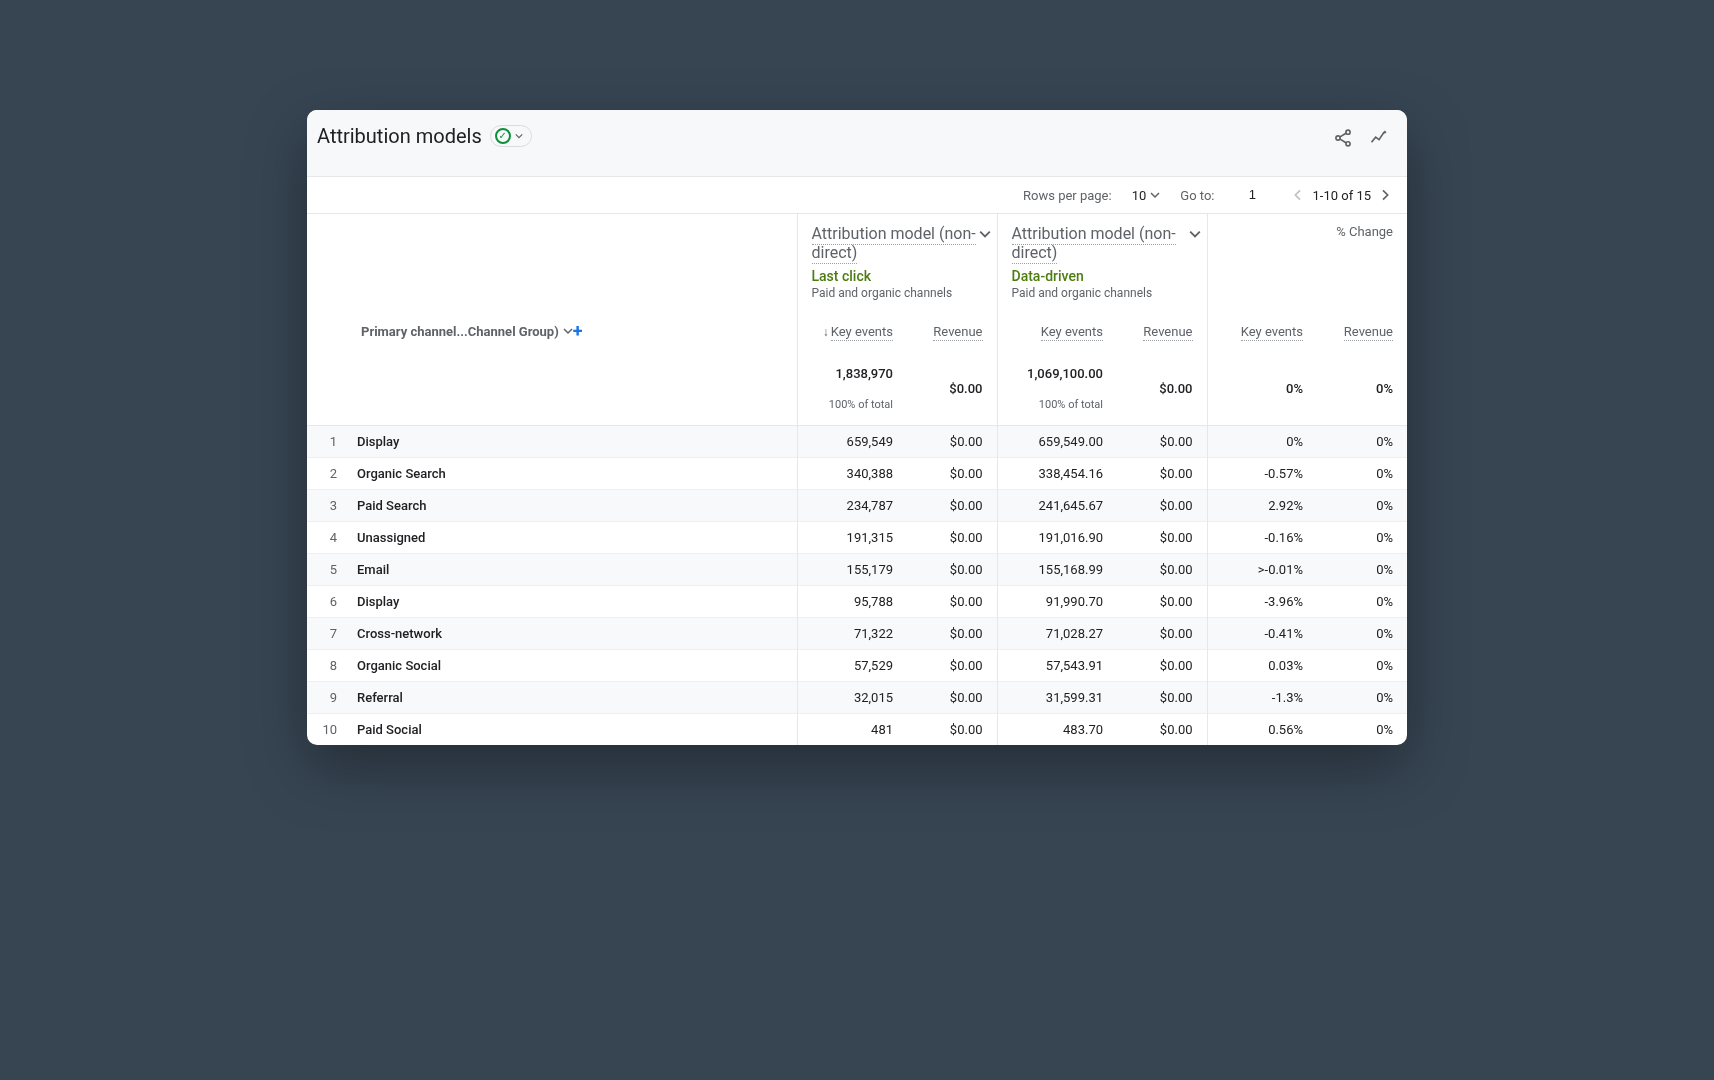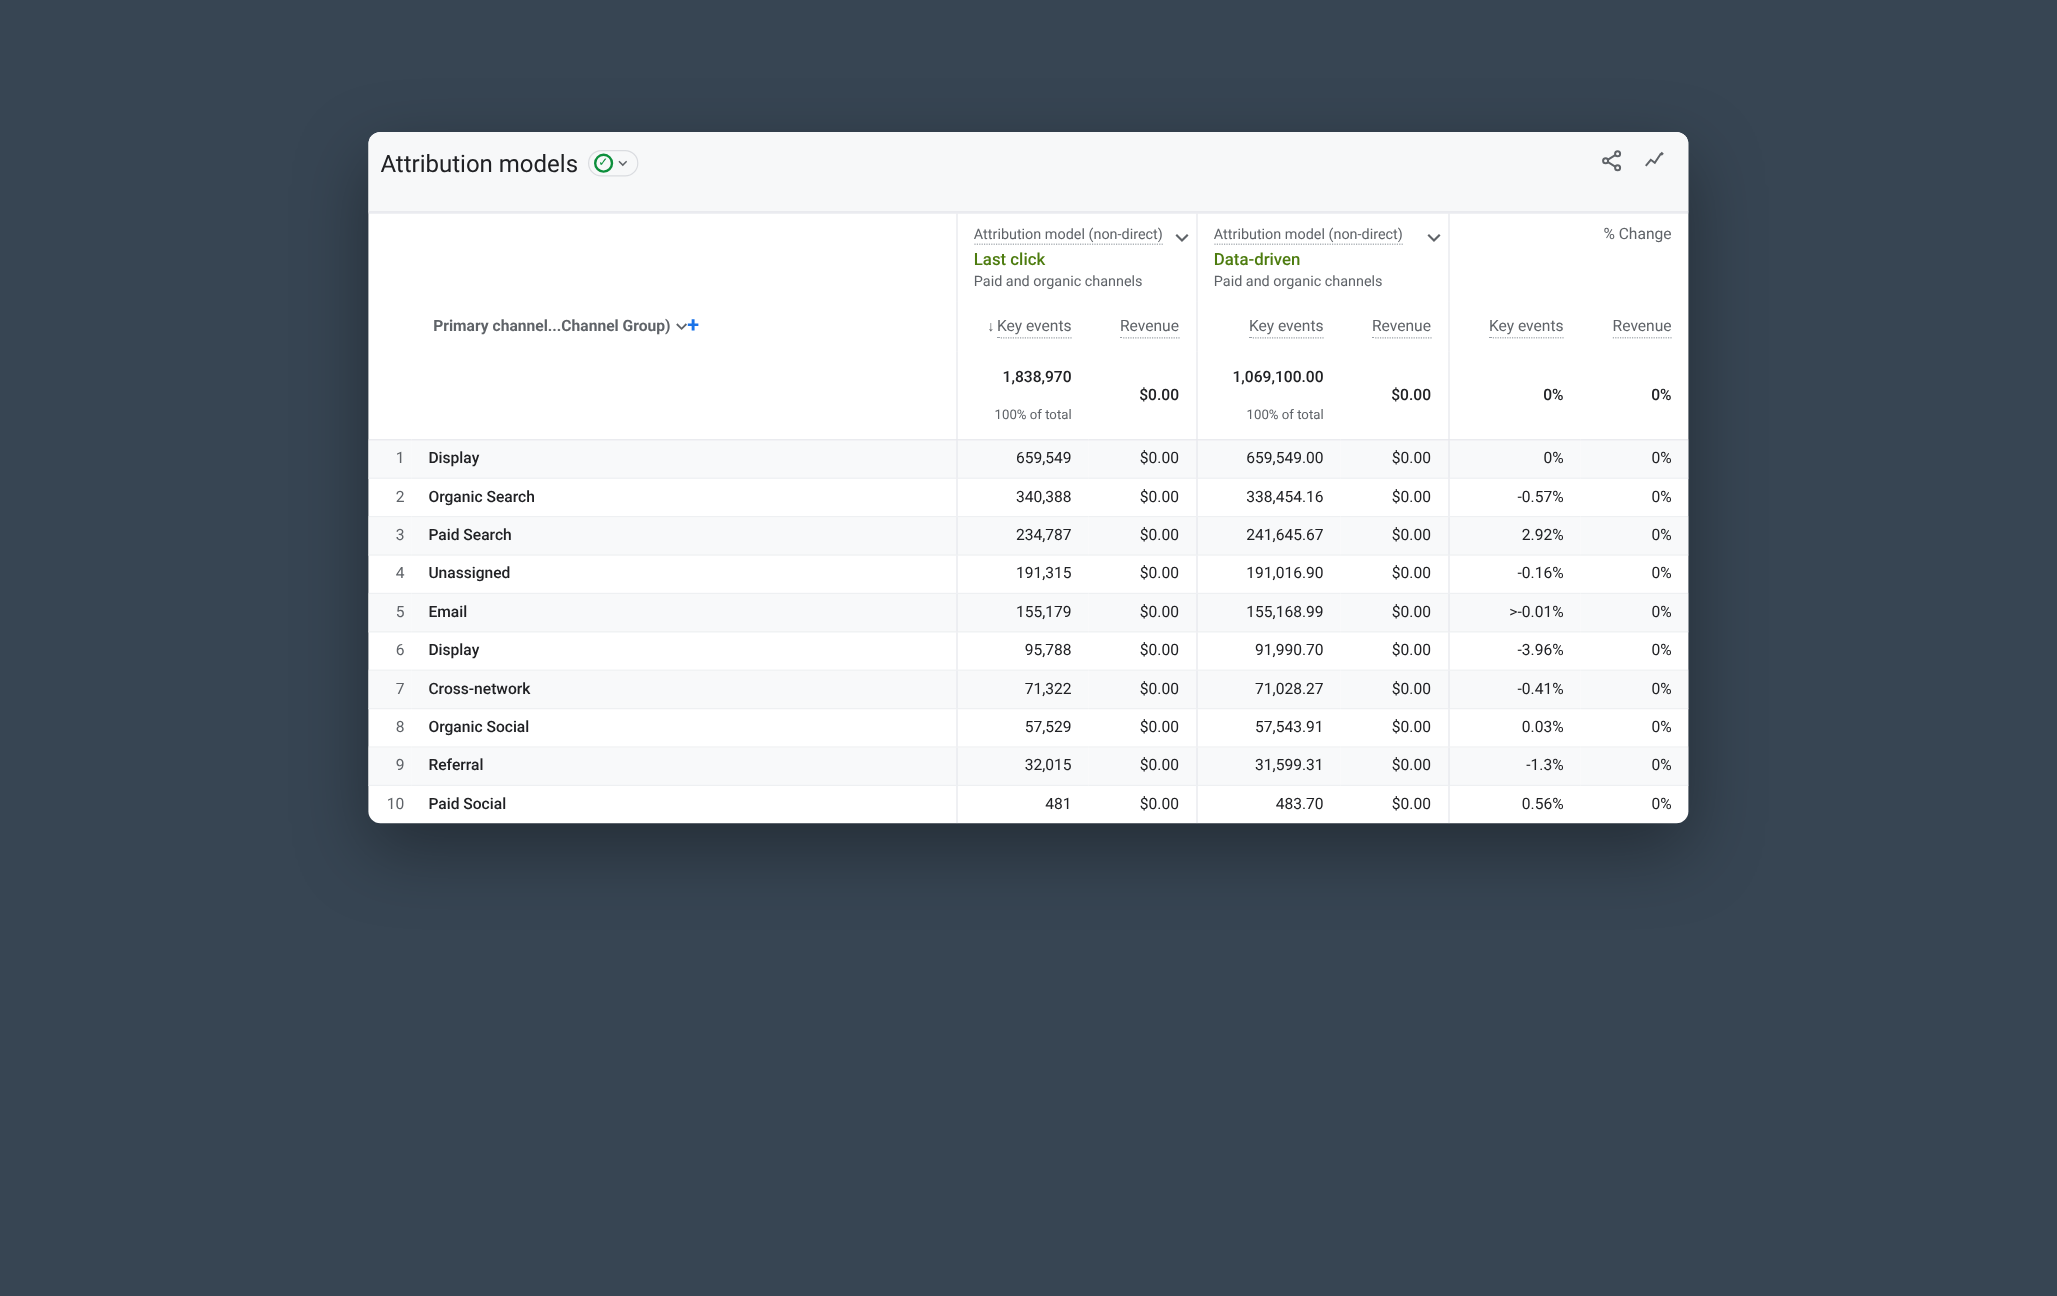--- a/index.html
+++ b/index.html
@@ -11,21 +11,21 @@
     padding-top: 110px;
   }
   .card {
     width: 1100px;
     background: #fff;
     border-radius: 10px;
     box-shadow: 0 22px 60px rgba(0,0,0,.35);
     overflow: hidden;
   }
   .header {
-    display: flex; align-items: flex-start; justify-content: space-between;
+    display: flex; align-items: flex-end; justify-content: space-between;
     padding: 14px 18px 28px 10px;
     border-bottom: 1px solid #e5e7eb;
     background: #f7f8f9;
   }
   .header-left { display: flex; align-items: center; gap: 8px; }
   .title { font-size: 20px; color: #202124; font-weight: 400; }
   .status-pill {
     display: inline-flex; align-items: center; gap: 4px;
     border: 1px solid #dadce0; border-radius: 14px;
     padding: 2px 8px 2px 4px; font-size: 12px; color: #5f6368;
@@ -91,21 +91,21 @@
   tbody.rows tr { border-top: 1px solid #eef0f2; }
   tbody.rows tr:nth-child(odd) { background: #f8f9fa; }
   .rownum { color: #5f6368; width: 36px; text-align: right; padding-right: 6px; }
   .channel { font-weight: 500; }
   .c-key1  { width: 110px; }
   .c-rev1  { width: 90px; }
   .c-key2  { width: 120px; }
   .c-rev2  { width: 90px; }
   .c-keyc  { width: 110px; }
   .c-revc  { width: 90px; }
-  .grp-label { font-size: 12px; color: #5f6368; font-weight: 400; }
+  .grp-label { font-size: 16px; color: #5f6368; font-weight: 400; }
   .pct-head { font-weight: 500; color: #202124; }
 </style>
 </head>
 <body>
 
 <div class="card">
 
   <div class="header">
     <div class="header-left">
       <span class="title">Attribution models</span>
@@ -124,20 +124,40 @@
         <path d="M8 11 16 6M8 13l8 5"></path>
       </svg>
       <svg class="hicon" viewBox="0 0 24 24" fill="none" stroke="#5f6368" stroke-width="2">
         <path d="M3 17l5-6 4 3 6-9"></path>
         <path d="M19 3l2 2-2 2-2-2z" fill="#5f6368" stroke="none"></path>
       </svg>
     </div>
   </div>
 
   <div class="toolbar">
+    <div class="pager-area">
+      <span class="lbl">Rows per page:</span>
+      <span class="pager-val">
+        <span>10</span>
+        <svg width="10" height="10" viewBox="0 0 10 10">
+            <path d="M1 3l4 4 4-4" fill="none" stroke="#5f6368" stroke-width="1.5"></path>
+          </svg>
+      </span>
+      <span class="lbl">Go to:</span>
+      <input class="goto-input" value="1" style="">
+      <span class="nav-arrows">
+        <svg viewBox="0 0 24 24" fill="none" stroke="#bdc1c6" stroke-width="2.5">
+            <path d="M15 5l-7 7 7 7"></path>
+          </svg>
+        <span class="range">1-10 of 15</span>
+        <svg viewBox="0 0 24 24" fill="none" stroke="#5f6368" stroke-width="2.5">
+            <path d="M9 5l7 7-7 7"></path>
+          </svg>
+      </span>
+    </div>
   </div>
 
   <table>
     <thead>
       <tr class="colgrp model-row">
         <th colspan="2" class="left col-border-r"></th>
         <th colspan="2" class="model-cell col-border-r">
           <span class="grp-label"><span class="dotted">Attribution model (non-direct)</span></span><br>
           <div style="margin-top:6px"><span class="model-name">Last click</span></div>
           <div class="model-sub">Paid and organic channels</div>

